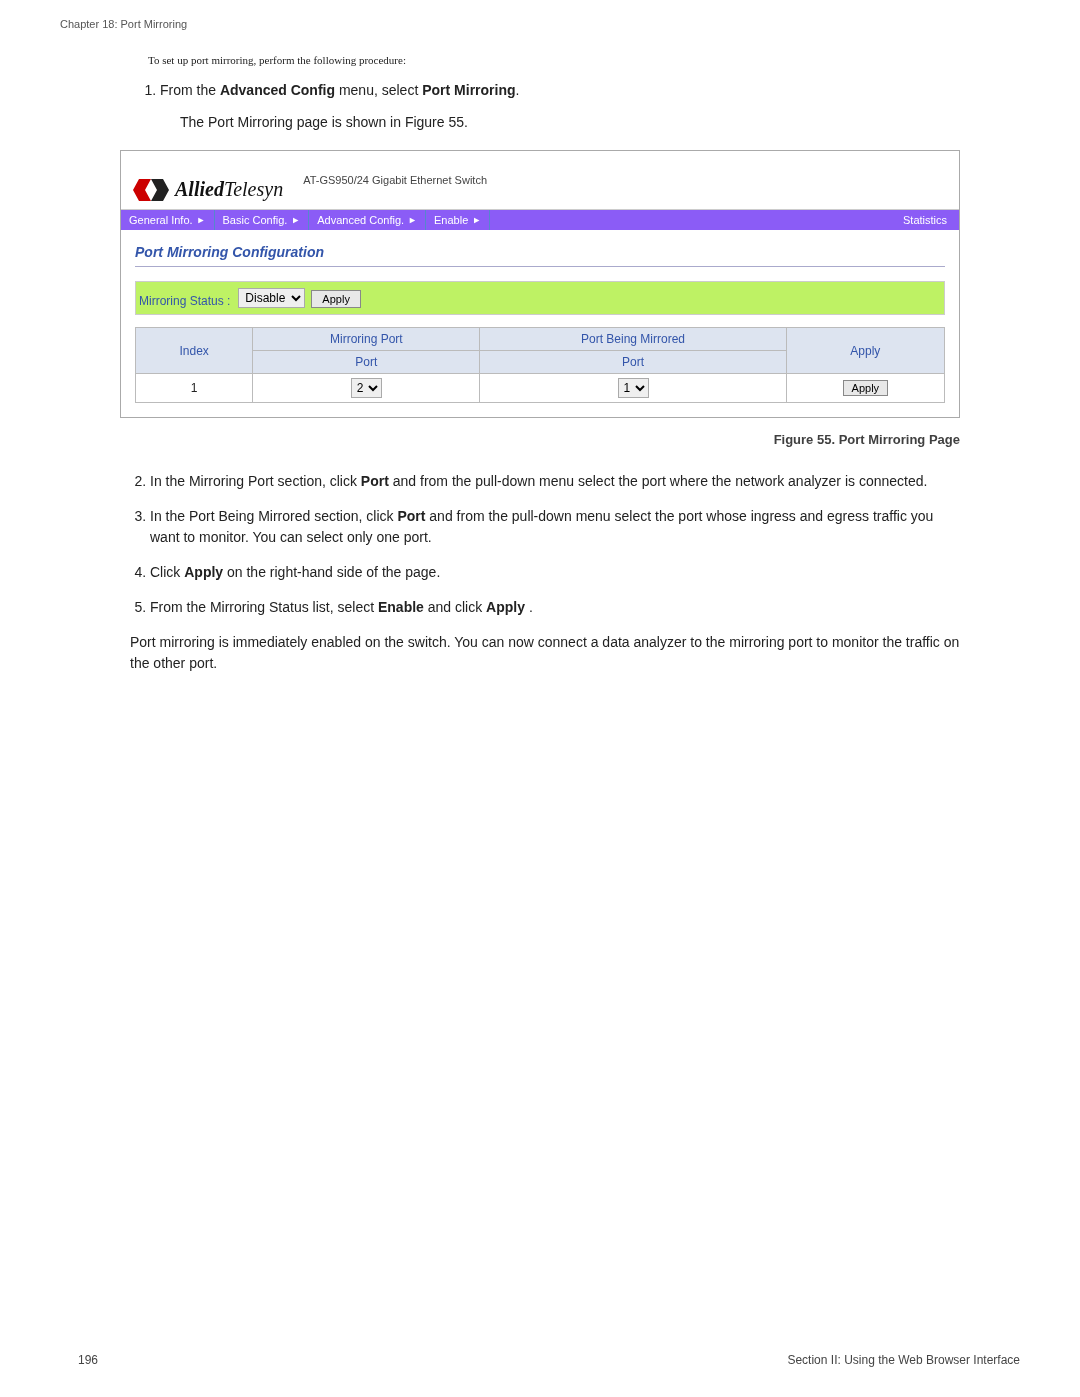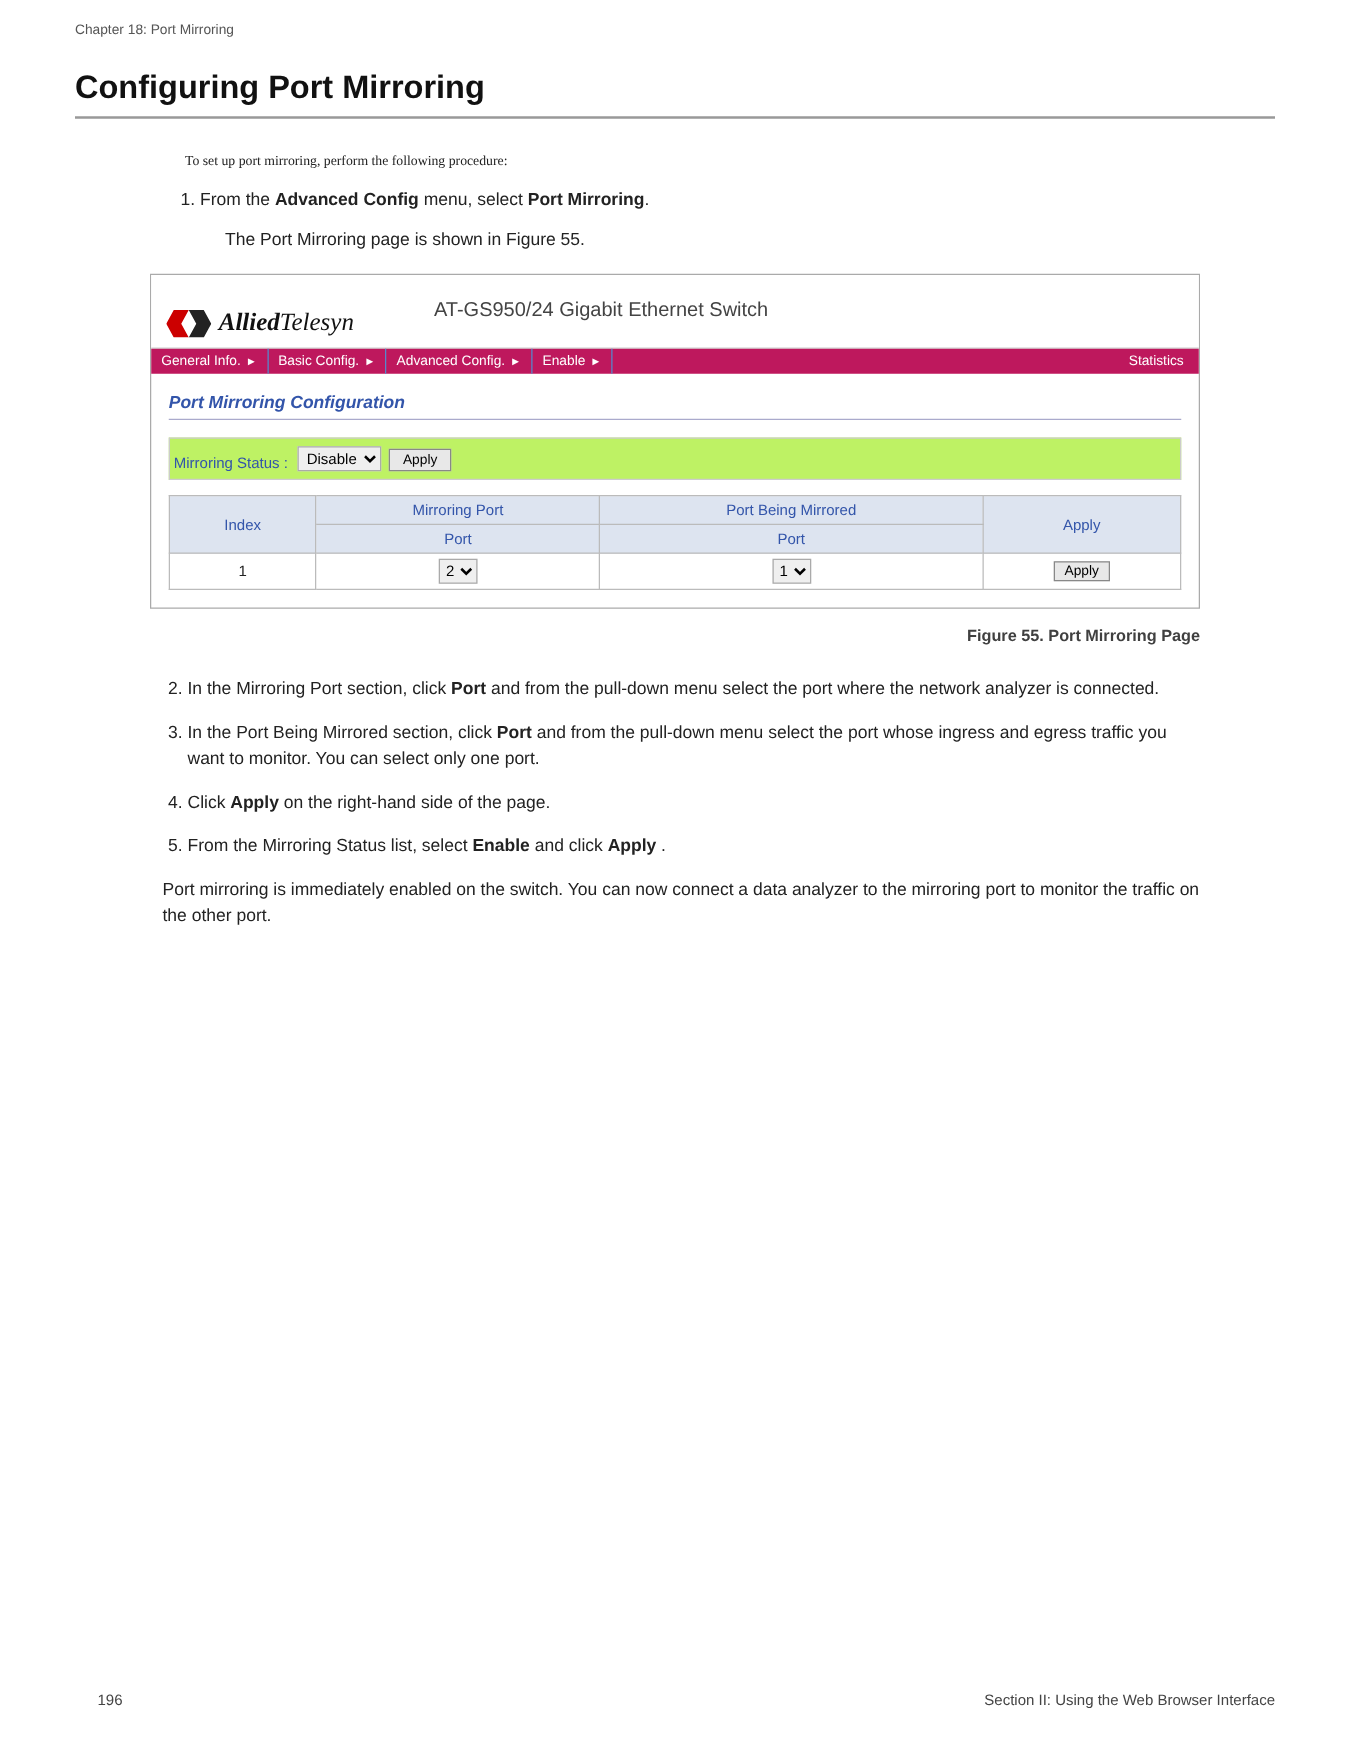--- a/index.html
+++ b/index.html
@@ -78,28 +78,27 @@
       margin-top: 19px;
     }
 
     .logo-icon {
       width: 36px;
       height: 22px;
       margin-right: 6px;
     }
 
     .switch-model {
-      font-size: 16px;
+      font-size: 11px;
       color: #444;
-      margin-left: 44px;
     }
 
     .nav-bar {
       display: flex;
-      background: #be185d;
+      background: #8b5cf6;
       padding: 0;
     }
 
     .nav-item {
       display: flex;
       align-items: center;
       color: #fff;
       font-size: 11px;
       padding: 4px 8px;
       border-right: 1px solid #5588cc;
@@ -254,21 +253,20 @@
 
     b { font-weight: bold; }
   </style>
 </head>
 <body>
 
 <div class="page-header">Chapter 18: Port Mirroring</div>
 
 <div class="main-content">
 
-  <h1 class="chapter-title">Configuring Port Mirroring</h1>
 
   <p class="intro-text">To set up port mirroring, perform the following procedure:</p>
 
   <ol class="step-list" start="1">
     <li>
       From the <b>Advanced Config</b>
       <span> menu, select </span>
       <b>Port Mirroring</b><span>.</span>
     </li>
   </ol>

